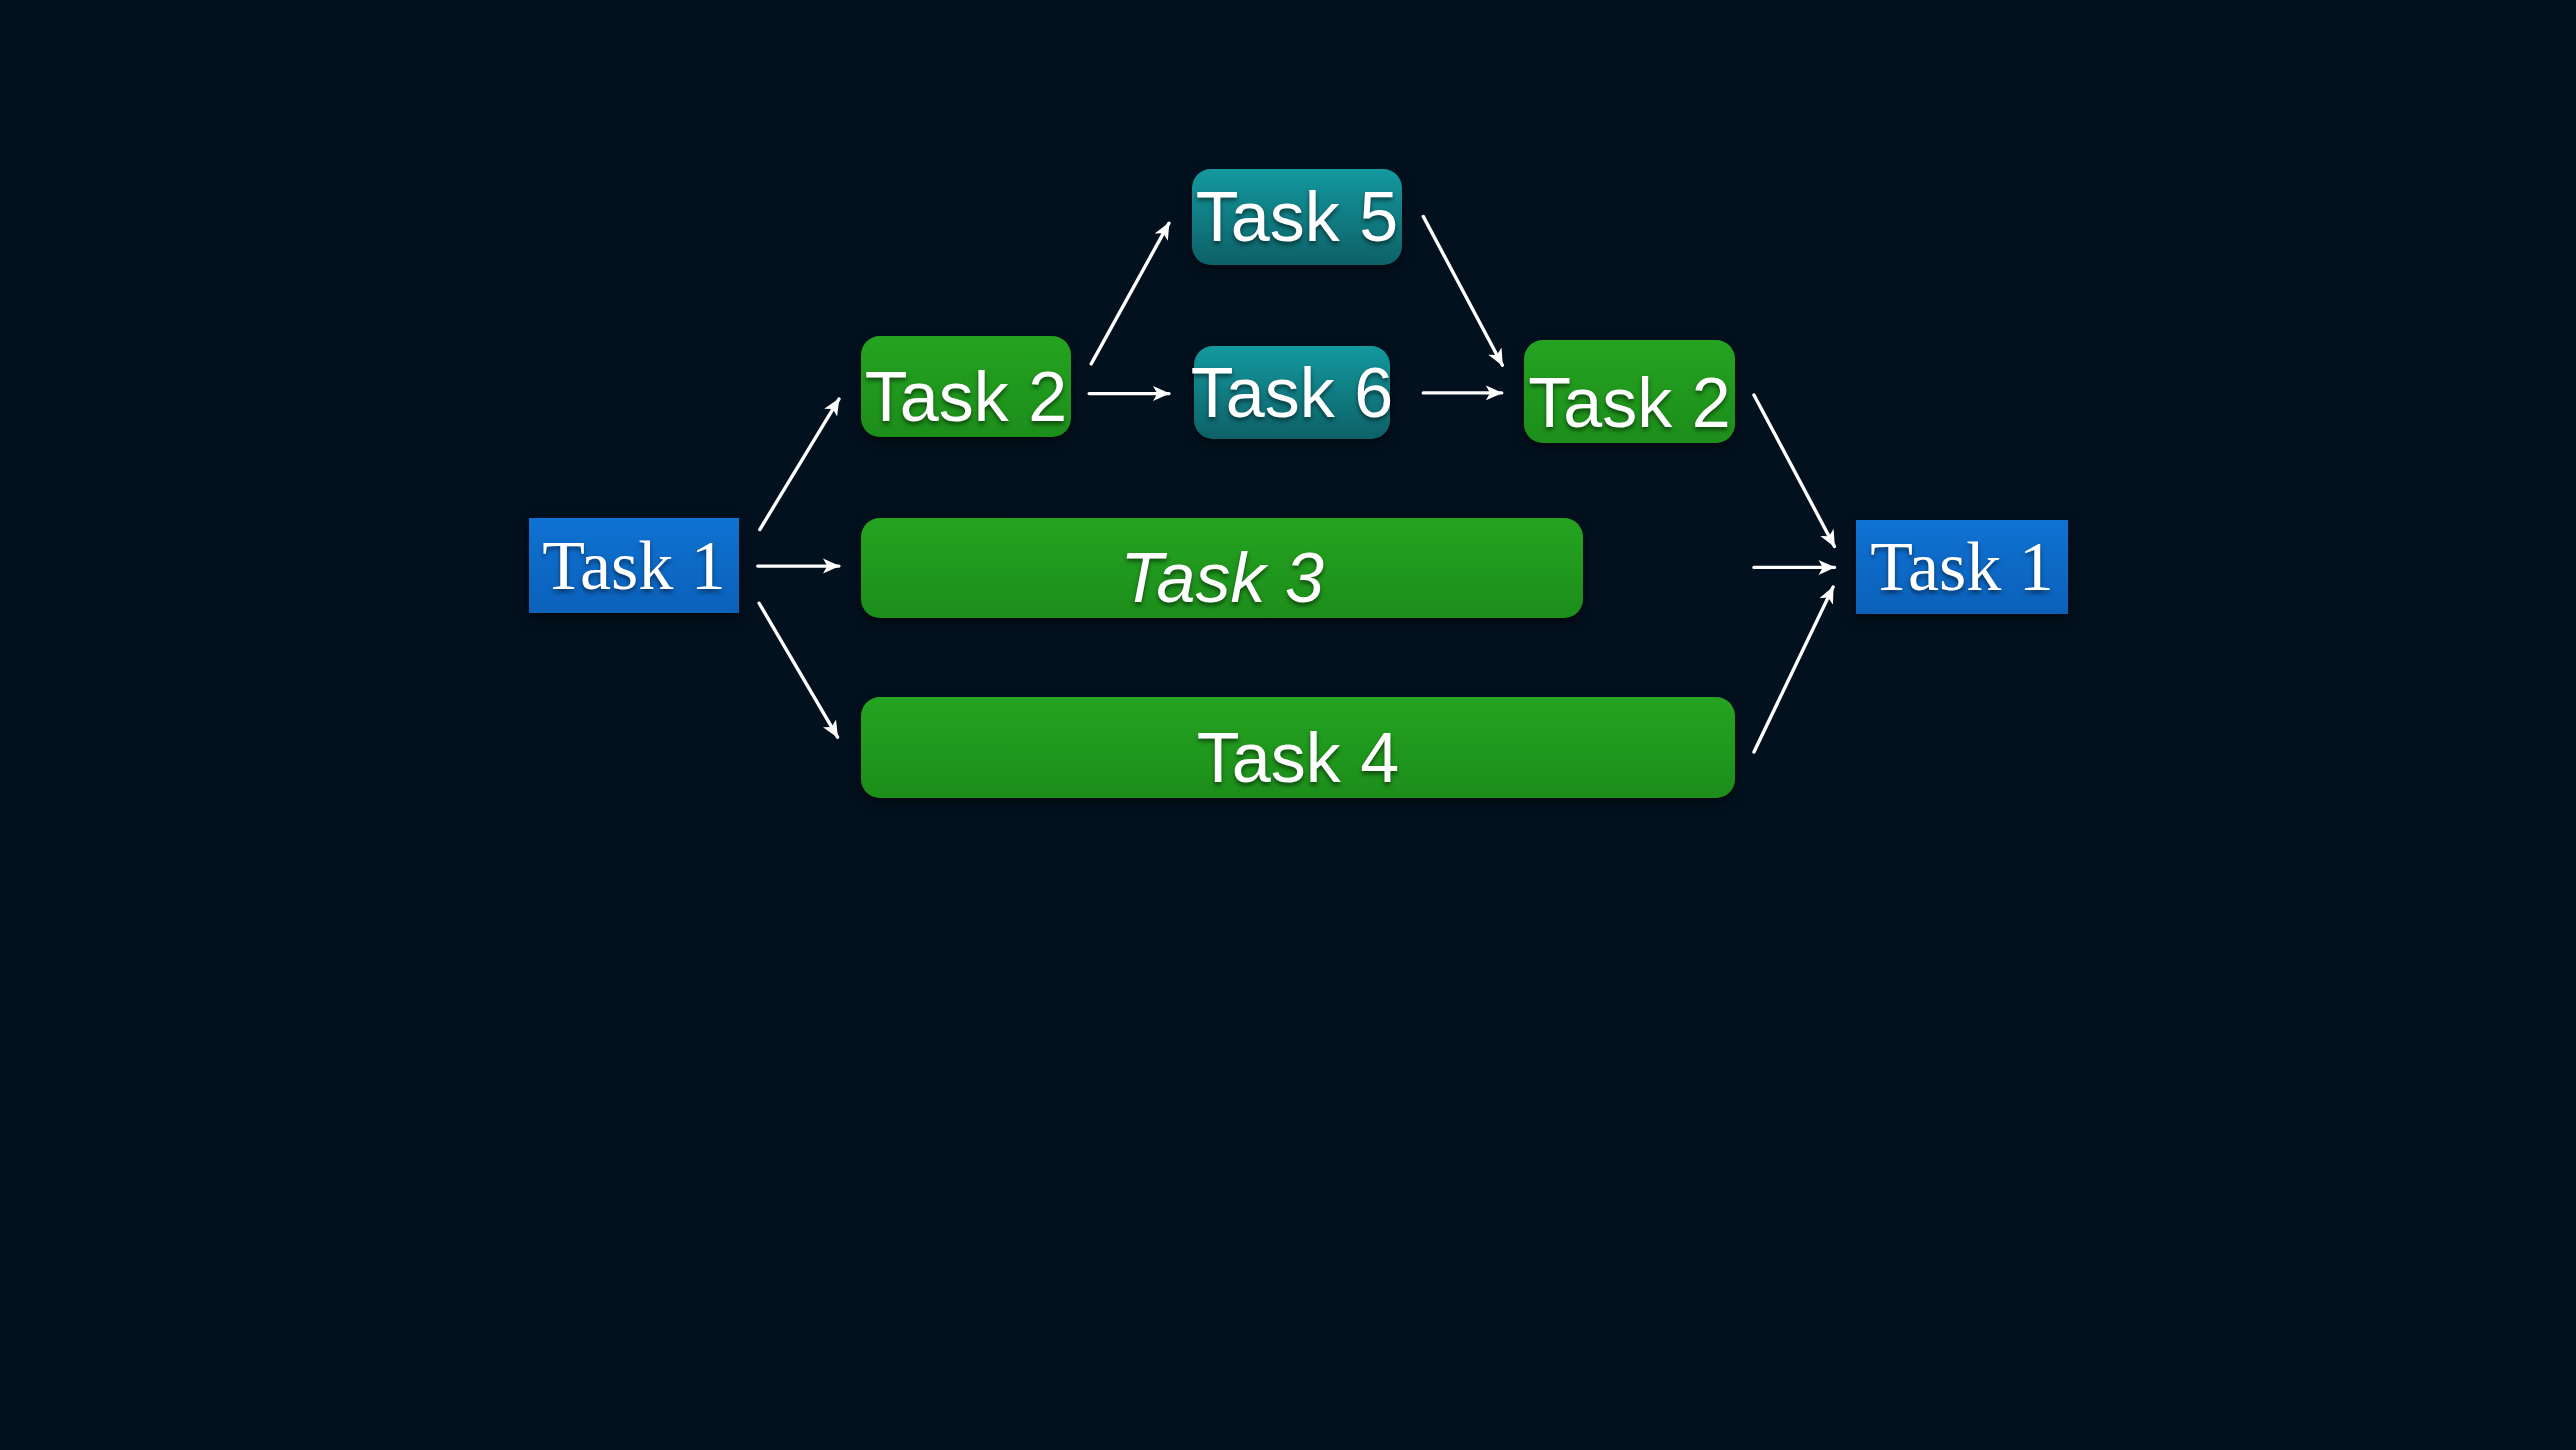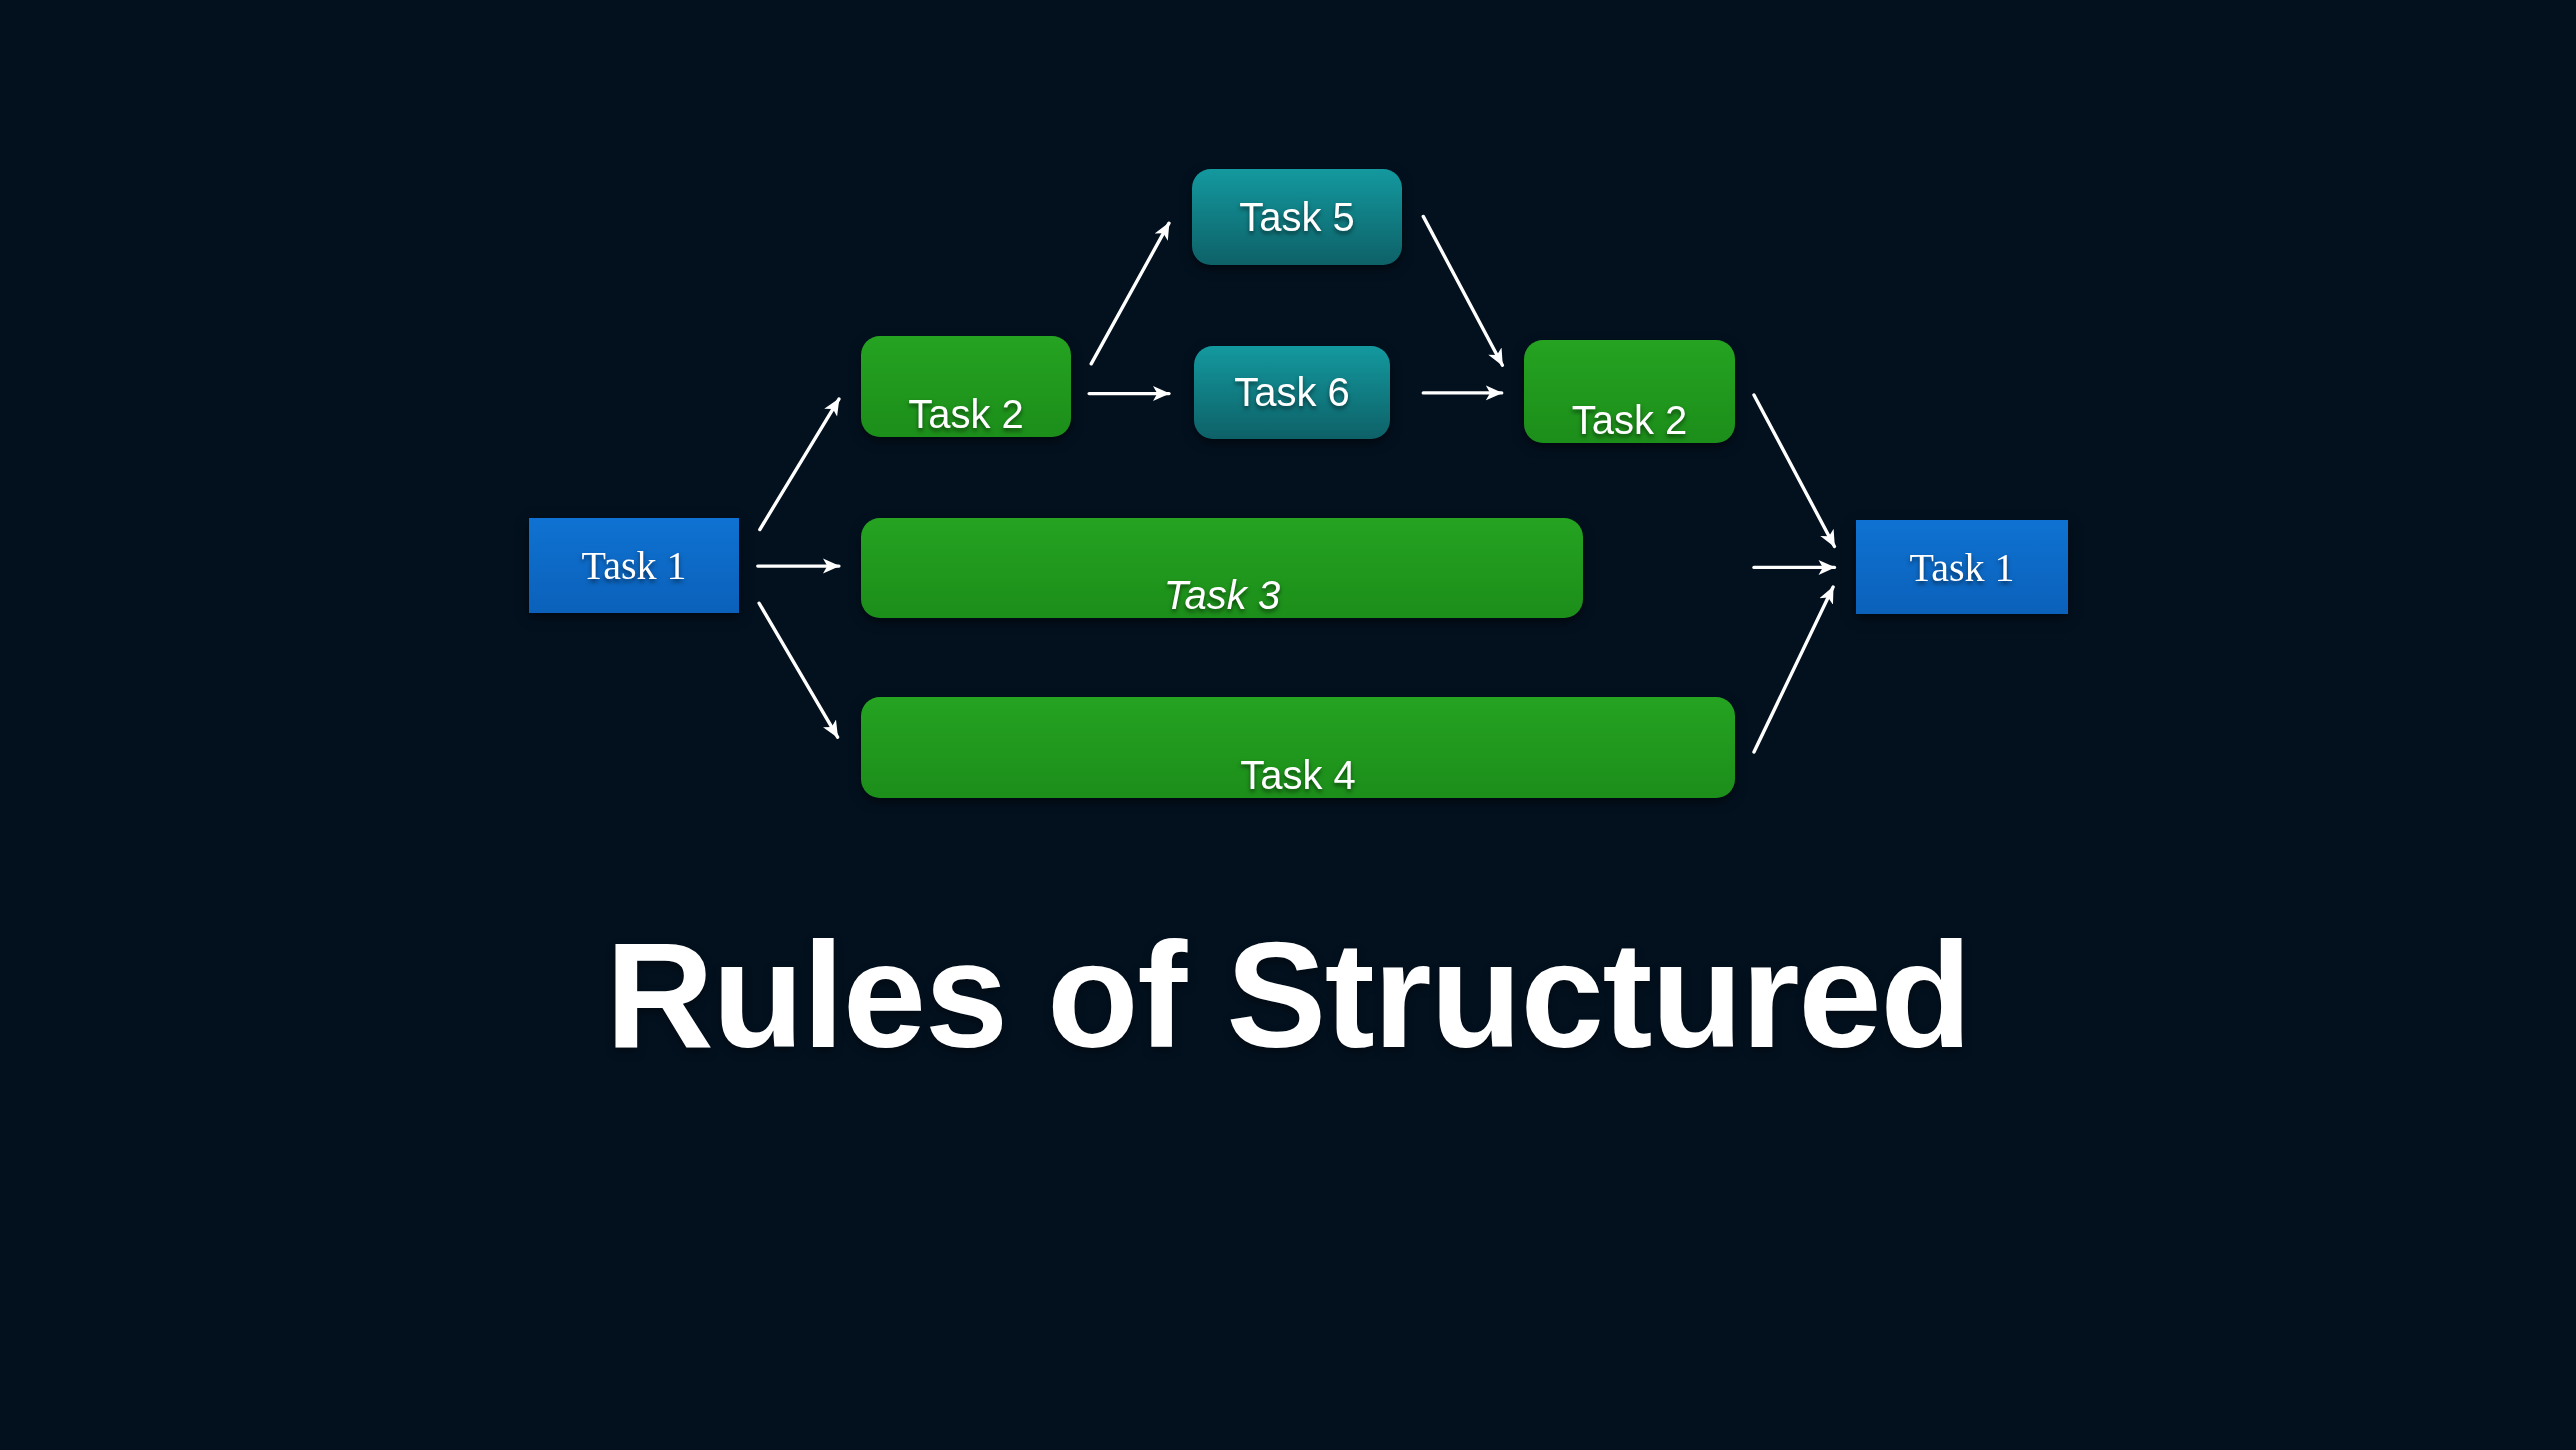--- a/index.html
+++ b/index.html
@@ -43,21 +43,21 @@
     border-radius: 19px;
     align-items: flex-end;
   }
   .node.teal {
     background: linear-gradient(180deg, var(--teal-top, #13999f), var(--teal-bottom, #0d6167));
     border-radius: 19px;
   }
 
   .node-label {
     color: var(--label, #ffffff);
-    font-size: 40px;
+    font-size: 70px;
     font-weight: 400;
     white-space: nowrap;
     text-shadow: 0 2.7px 4.7px rgba(0,0,0,0.5);
   }
 
   .slide-title {
     position: absolute;
     left: 0;
     right: 0;
     top: 909px;
@@ -117,17 +117,16 @@
       </div>
       <div class="node green" style="left: 861px; top: 697px; width: 874px; height: 101px;">
         <span class="node-label">Task 4</span>
       </div>
       <div class="node blue" style="left: 1856px; top: 520px; width: 212px; height: 94px;">
         <span class="node-label">Task 1</span>
       </div>
     </div>
 
   <div class="slide-title">
-    <span class="line">Rules of Structured</span>
   </div>
 
 </div>
 
 
 </body></html>

